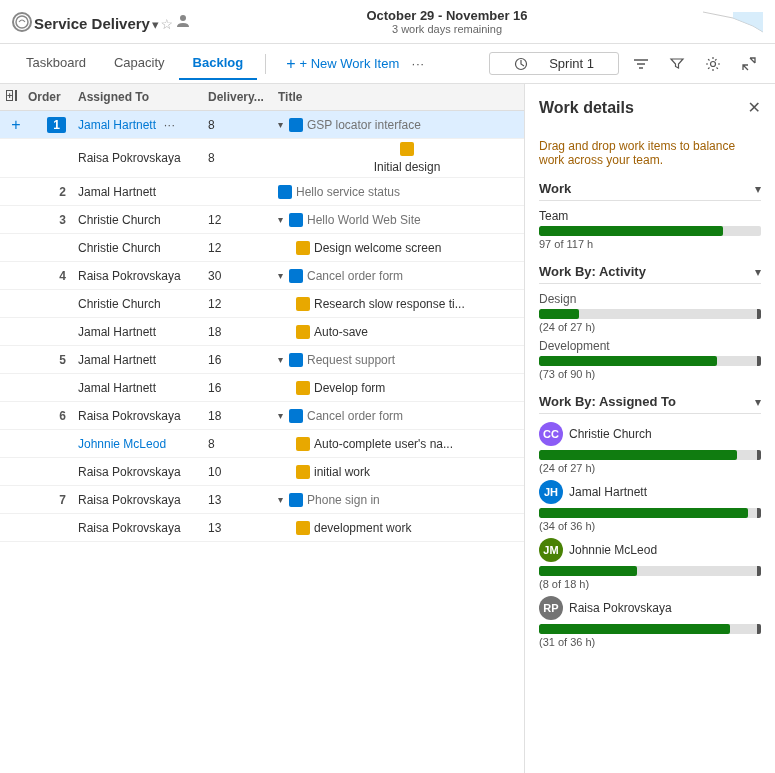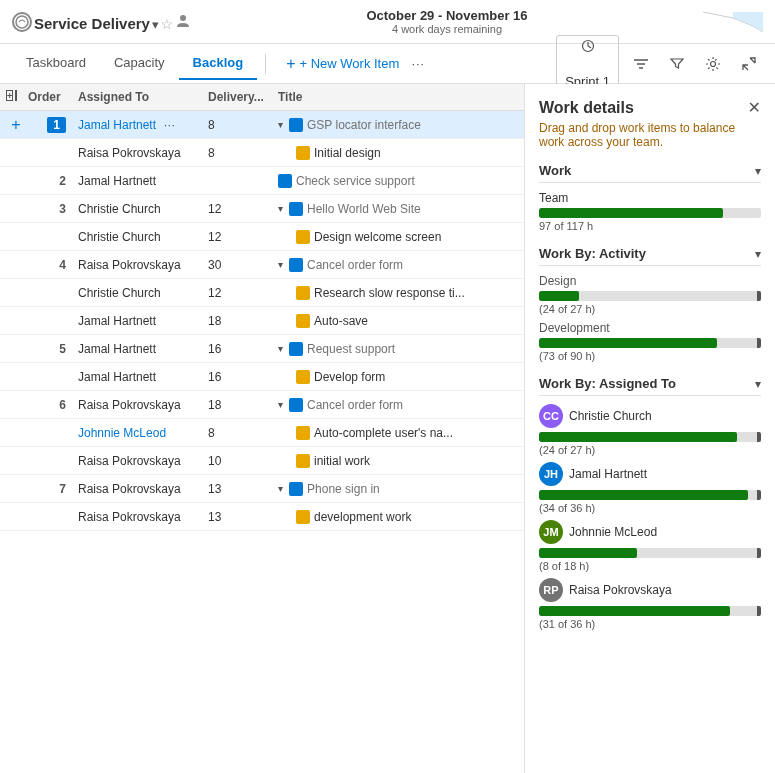--- a/index.html
+++ b/index.html
@@ -23,21 +23,21 @@
     .nav-bar {
       display: flex; align-items: center; padding: 0 12px;
       border-bottom: 1px solid #e0e0e0; height: 40px; gap: 0;
     }
     .nav-tab { padding: 8px 14px; cursor: pointer; font-size: 13px; color: #555; border-bottom: 2px solid transparent; }
     .nav-tab.active { color: #0078d4; border-bottom: 2px solid #0078d4; font-weight: 600; }
     .nav-separator { width: 1px; height: 20px; background: #d0d0d0; margin: 0 8px; }
     .nav-actions { display: flex; align-items: center; gap: 4px; margin-left: 4px; }
     .new-work-btn { display: flex; align-items: center; gap: 4px; color: #0078d4; cursor: pointer; font-size: 13px; padding: 4px 8px; }
     .nav-right { margin-left: auto; display: flex; align-items: center; gap: 8px; }
-    .sprint-btn { display: flex; align-items: center; gap: 21px; border: 1px solid #ccc; border-radius: 3px; padding: 3px 8px; font-size: 13px; cursor: pointer; flex-direction: column; }
+    .sprint-btn { display: flex; align-items: center; gap: 21px; border: 1px solid #ccc; border-radius: 3px; padding: 3px 24px; font-size: 13px; cursor: pointer; }
     .icon-btn { width: 28px; height: 28px; display: flex; align-items: center; justify-content: center; cursor: pointer; color: #555; font-size: 14px; }
 
     
     .main-layout { display: flex; height: calc(773px - 84px); }
 
     
     .backlog-panel { flex: 1; overflow-y: auto; border-right: 1px solid #e0e0e0; }
     .table-header {
       display: grid;
       grid-template-columns: 22px 50px 130px 70px 1fr;
@@ -59,21 +59,21 @@
     .work-item-title { display: flex; align-items: center; gap: 4px; }
     .wi-icon-blue { display: inline-block; width: 14px; height: 14px; background: #0078d4; border-radius: 2px; flex-shrink: 0; }
     .wi-icon-yellow { display: inline-block; width: 14px; height: 14px; background: #e8a800; border-radius: 2px; flex-shrink: 0; }
     .wi-title-text { color: #737373; cursor: pointer; }
     .wi-title-text.black { color: #333; }
     .chevron { color: #555; font-size: 10px; margin-right: 2px; cursor: pointer; }
     .add-btn { width: 20px; height: 20px; display: flex; align-items: center; justify-content: center; color: #0078d4; cursor: pointer; font-size: 16px; }
 
     
     .right-panel { width: 250px; padding: 14px; overflow-y: auto; background: #fff; }
-    .panel-header { display: flex; justify-content: space-between; align-items: center; margin-bottom: 4px; }
+    .panel-header { display: flex; justify-content: space-between; align-items: center; margin-bottom: 22px; }
     .panel-title { font-size: 16px; font-weight: 600; color: #333; }
     .close-btn { cursor: pointer; font-size: 16px; color: #555; }
     .panel-subtitle { font-size: 12px; color: #a16207; margin-bottom: 14px; }
 
     .section { margin-bottom: 14px; }
     .section-header { display: flex; justify-content: space-between; align-items: center; border-bottom: 1px solid #e0e0e0; padding-bottom: 4px; margin-bottom: 8px; }
     .section-title { font-size: 13px; font-weight: 600; color: #333; }
     .section-chevron { color: #555; font-size: 12px; cursor: pointer; }
 
     .bar-label { font-size: 12px; color: #333; margin-bottom: 3px; }
@@ -107,21 +107,21 @@
     <span style="cursor:pointer;color:#aaa;font-size:14px;">☆</span>
     <span style="cursor:pointer;color:#555;font-size:14px;">
       <svg width="16" height="16" viewBox="0 0 16 16">
           <circle cx="8" cy="5" r="3" fill="#888"></circle>
           <path d="M2 14 Q2 10 8 10 Q14 10 14 14" fill="#888"></path>
         </svg>
     </span>
   </div>
   <div class="top-bar-center">
     <span class="sprint-dates">October 29 - November 16</span>
-    <span class="sprint-days">4 work days remaining</span>
+    <span class="sprint-days">3 work days remaining</span>
   </div>
   <div class="top-bar-right">
     <svg class="mini-chart" viewBox="0 0 60 28">
       <polyline points="0,4 10,6 20,8 30,10 40,14 50,18 60,24" fill="none" stroke="#ccc" stroke-width="1"></polyline>
       <polygon points="30,4 60,4 60,24 50,18 40,14 30,10" fill="#c8e6fa" opacity="0.7"></polygon>
     </svg>
   </div>
 </div>
 
 <div class="nav-bar">
@@ -206,36 +206,36 @@
     </div>
 
     <div class="table-row">
       <div class="td"></div>
       <div class="td td-order"></div>
       <div class="td">
         <span style="color:#333;">Raisa Pokrovskaya</span>
       </div>
       <div class="td td-remaining">8</div>
       <div class="td">
-        <div class="work-item-title" style="padding-left:18px;">
+        <div class="work-item-title" style="padding-left:18px;flex-direction:column;">
           <span class="wi-icon-yellow"></span>
           <span class="wi-title-text black">Initial design</span>
         </div>
       </div>
     </div>
 
     <div class="table-row">
       <div class="td"></div>
       <div class="td td-order">2</div>
       <div class="td">Jamal Hartnett</div>
       <div class="td td-remaining"></div>
       <div class="td">
         <div class="work-item-title">
           <span class="wi-icon-blue"></span>
-          <span class="wi-title-text">Check service support</span>
+          <span class="wi-title-text">Hello service status</span>
         </div>
       </div>
     </div>
 
     <div class="table-row">
       <div class="td"></div>
       <div class="td td-order">3</div>
       <div class="td">Christie Church</div>
       <div class="td td-remaining">12</div>
       <div class="td">

